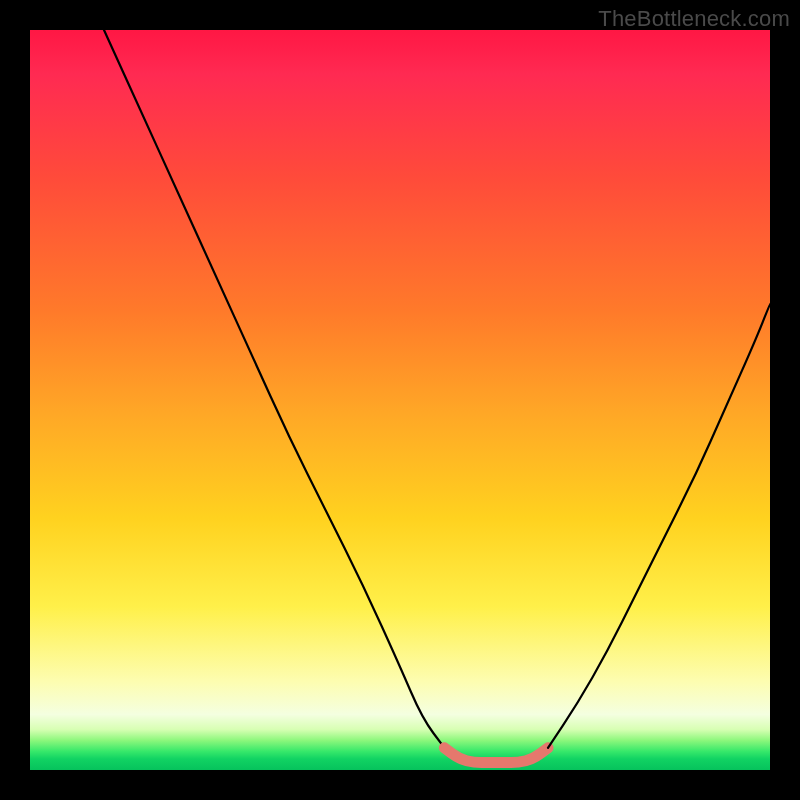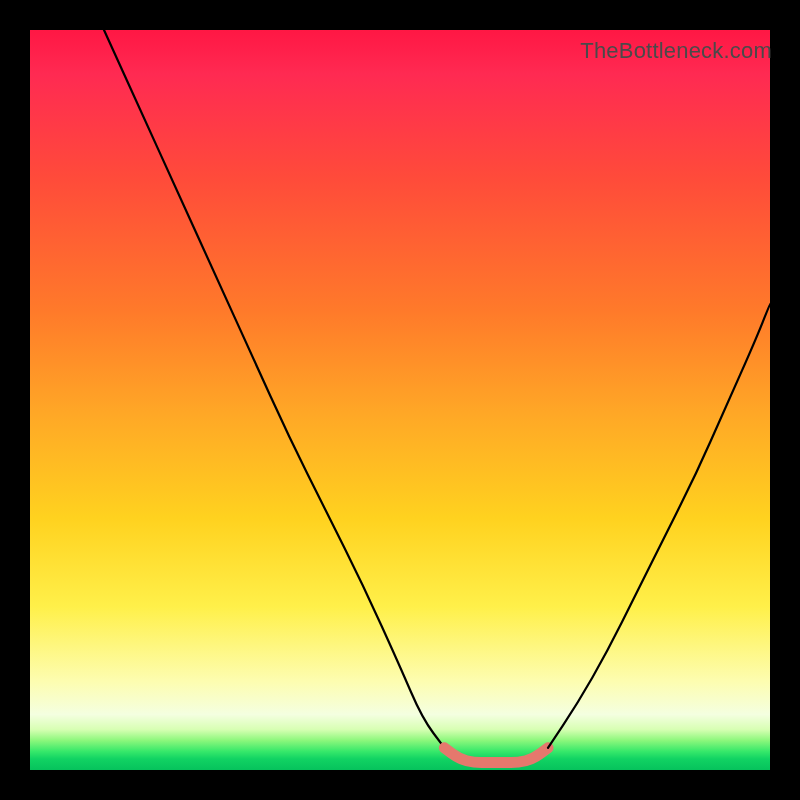--- a/index.html
+++ b/index.html
@@ -45,26 +45,25 @@
   svg.curves {
     position: absolute;
     left: 0;
     top: 0;
     width: 740px;
     height: 740px;
   }
   .watermark {
     position: absolute;
     top: 6px;
-    right: 28px;
+    right: 10px;
     color: #4a4a4a;
     font-size: 22px;
     letter-spacing: 0.2px;
     font-weight: 400;
-    margin-top: 32px;
   }
 </style>
 </head>
 <body>
 
 <div class="frame">
 
   <div class="plot-area">
     <svg class="curves" viewBox="0 0 740 740" preserveAspectRatio="none">
       <path d="M 74 0 Q 74 0 92.5 40.69999999999999 Q 111 81.39999999999998 129.5 122.09999999999997 Q 148 162.79999999999995 166.5 203.49999999999997 Q 185 244.2 203.5 284.9 Q 222 325.59999999999997 240.5 366.29999999999995 Q 259 407 277.5 444 Q 296 481 314.5 518 Q 333 555 351.5 595.7 Q 370 636.4 381.1 662.3 Q 392.20000000000005 688.2 403.30000000000007 703 T 414.40000000000003 717.8" id="path-left" fill="none" stroke="#000000" stroke-width="2.2" stroke-linecap="round" stroke-linejoin="round"></path>

